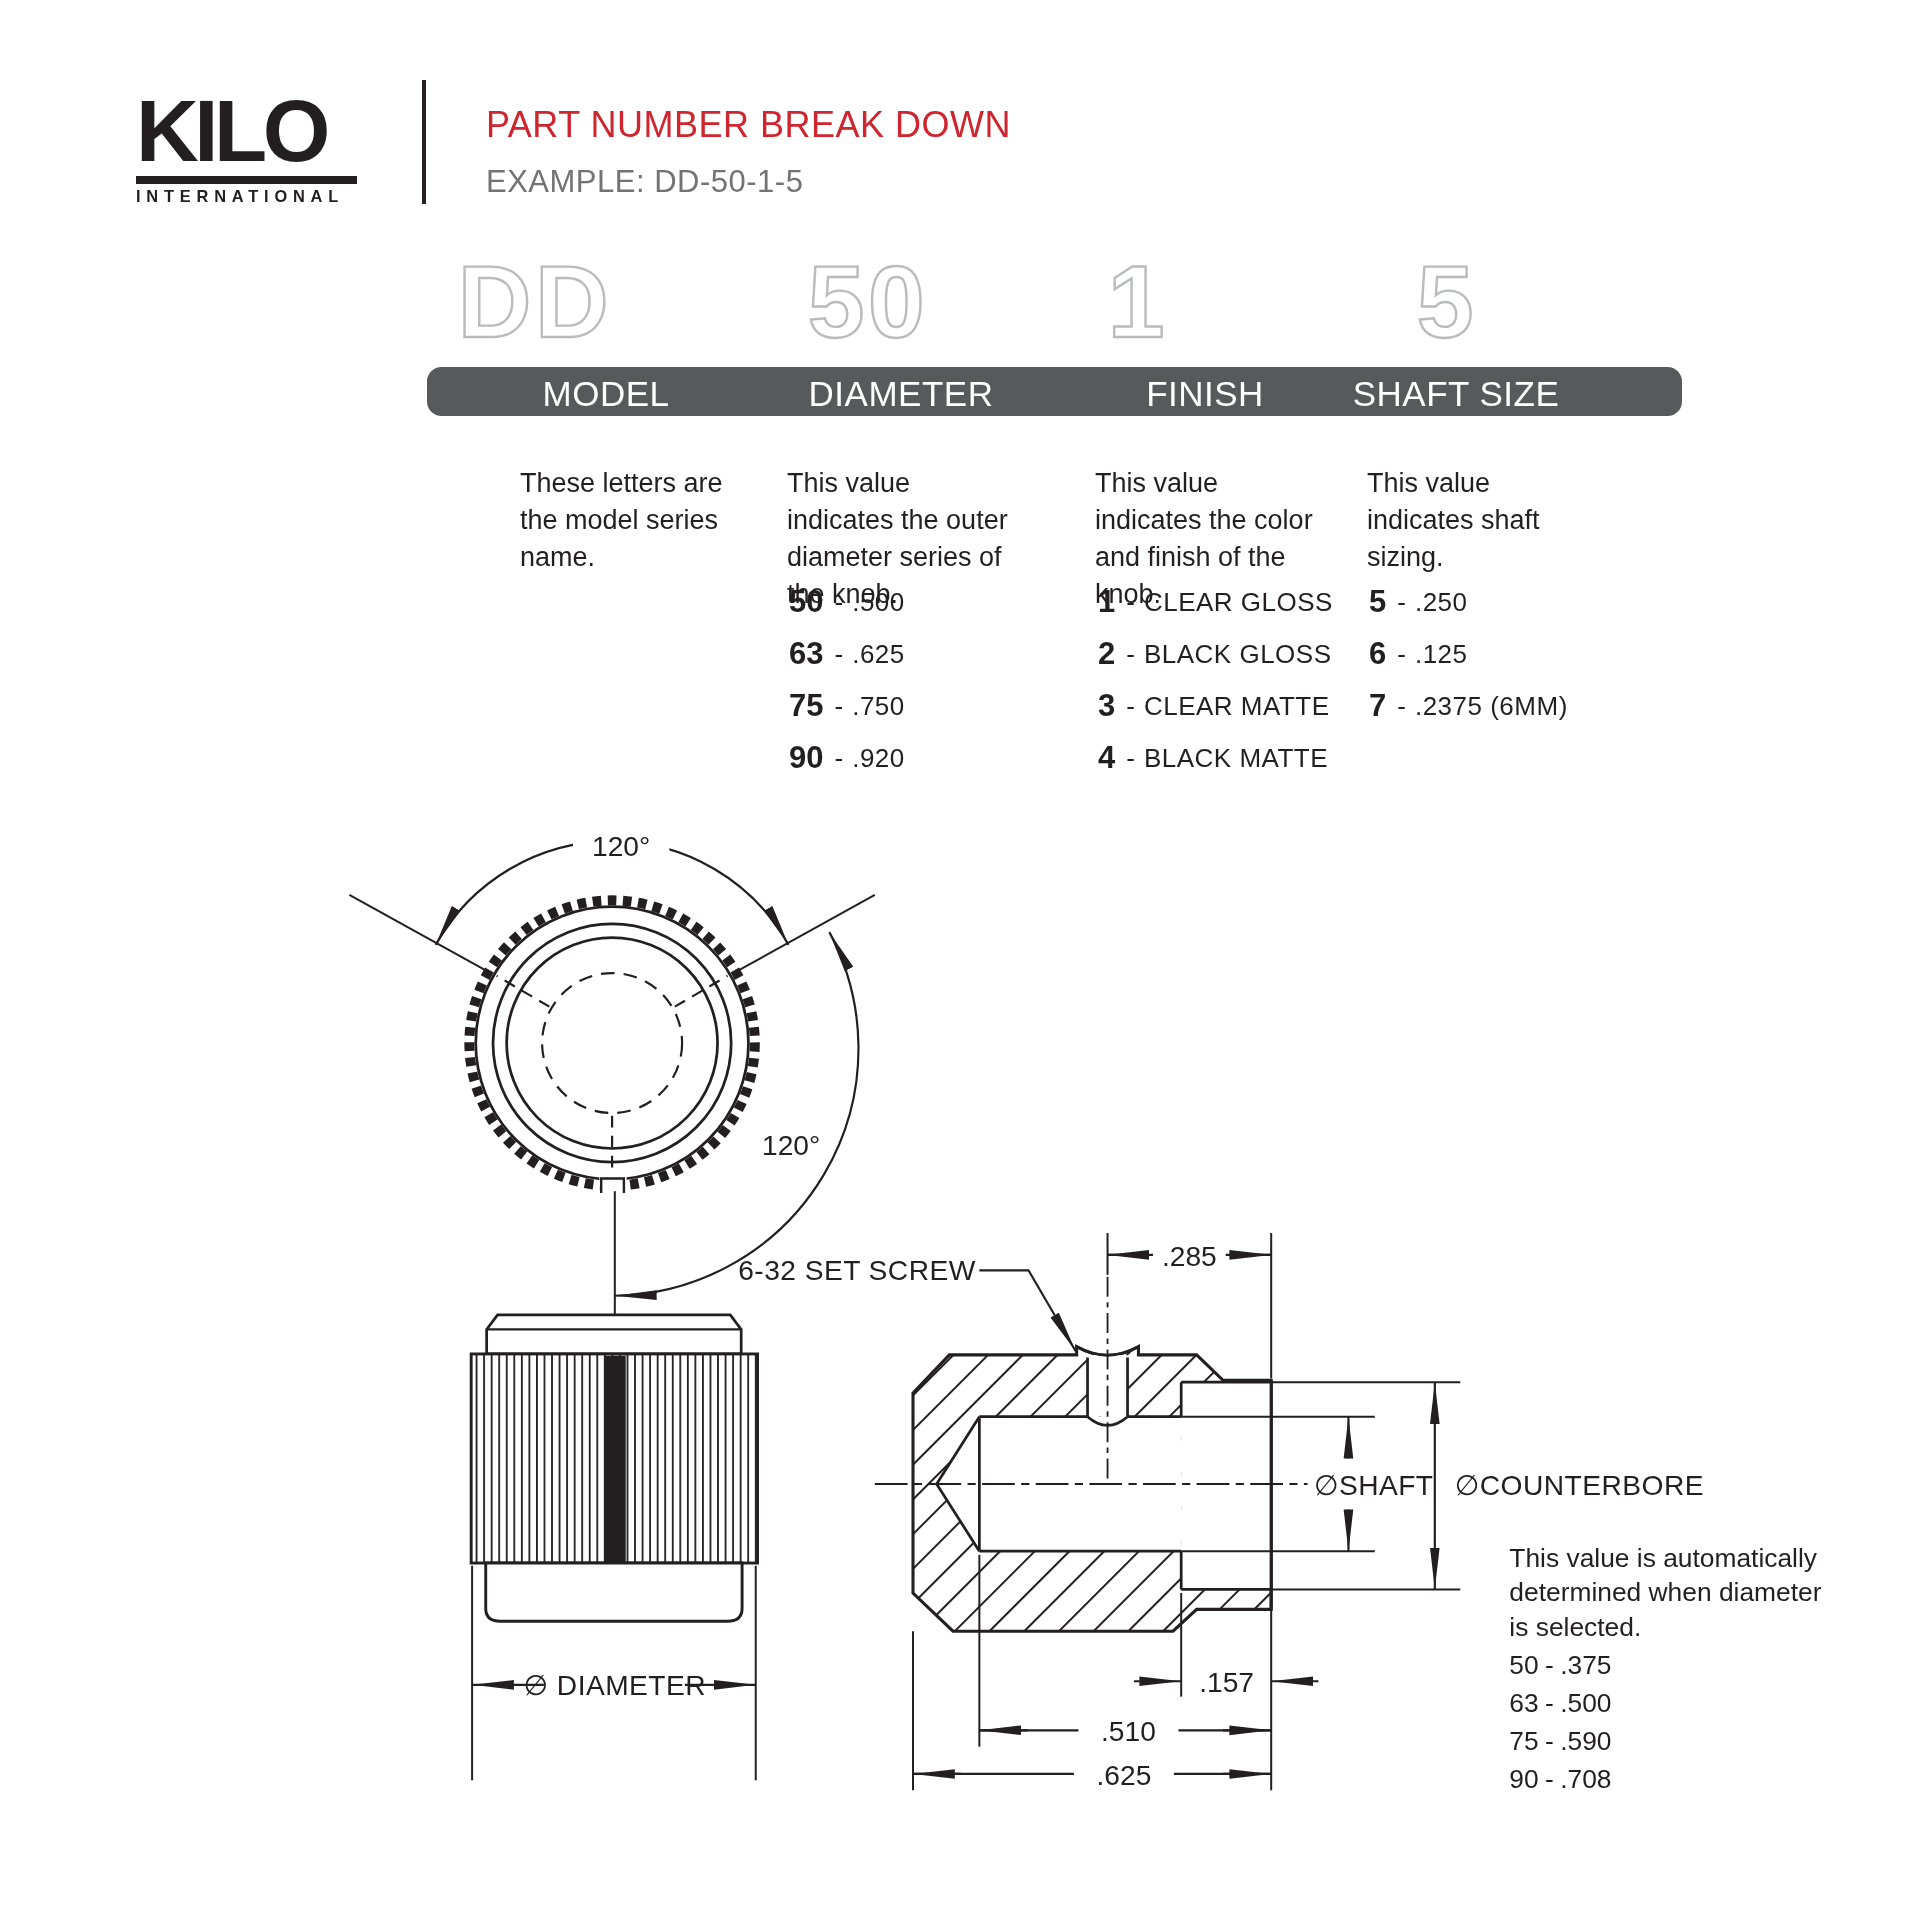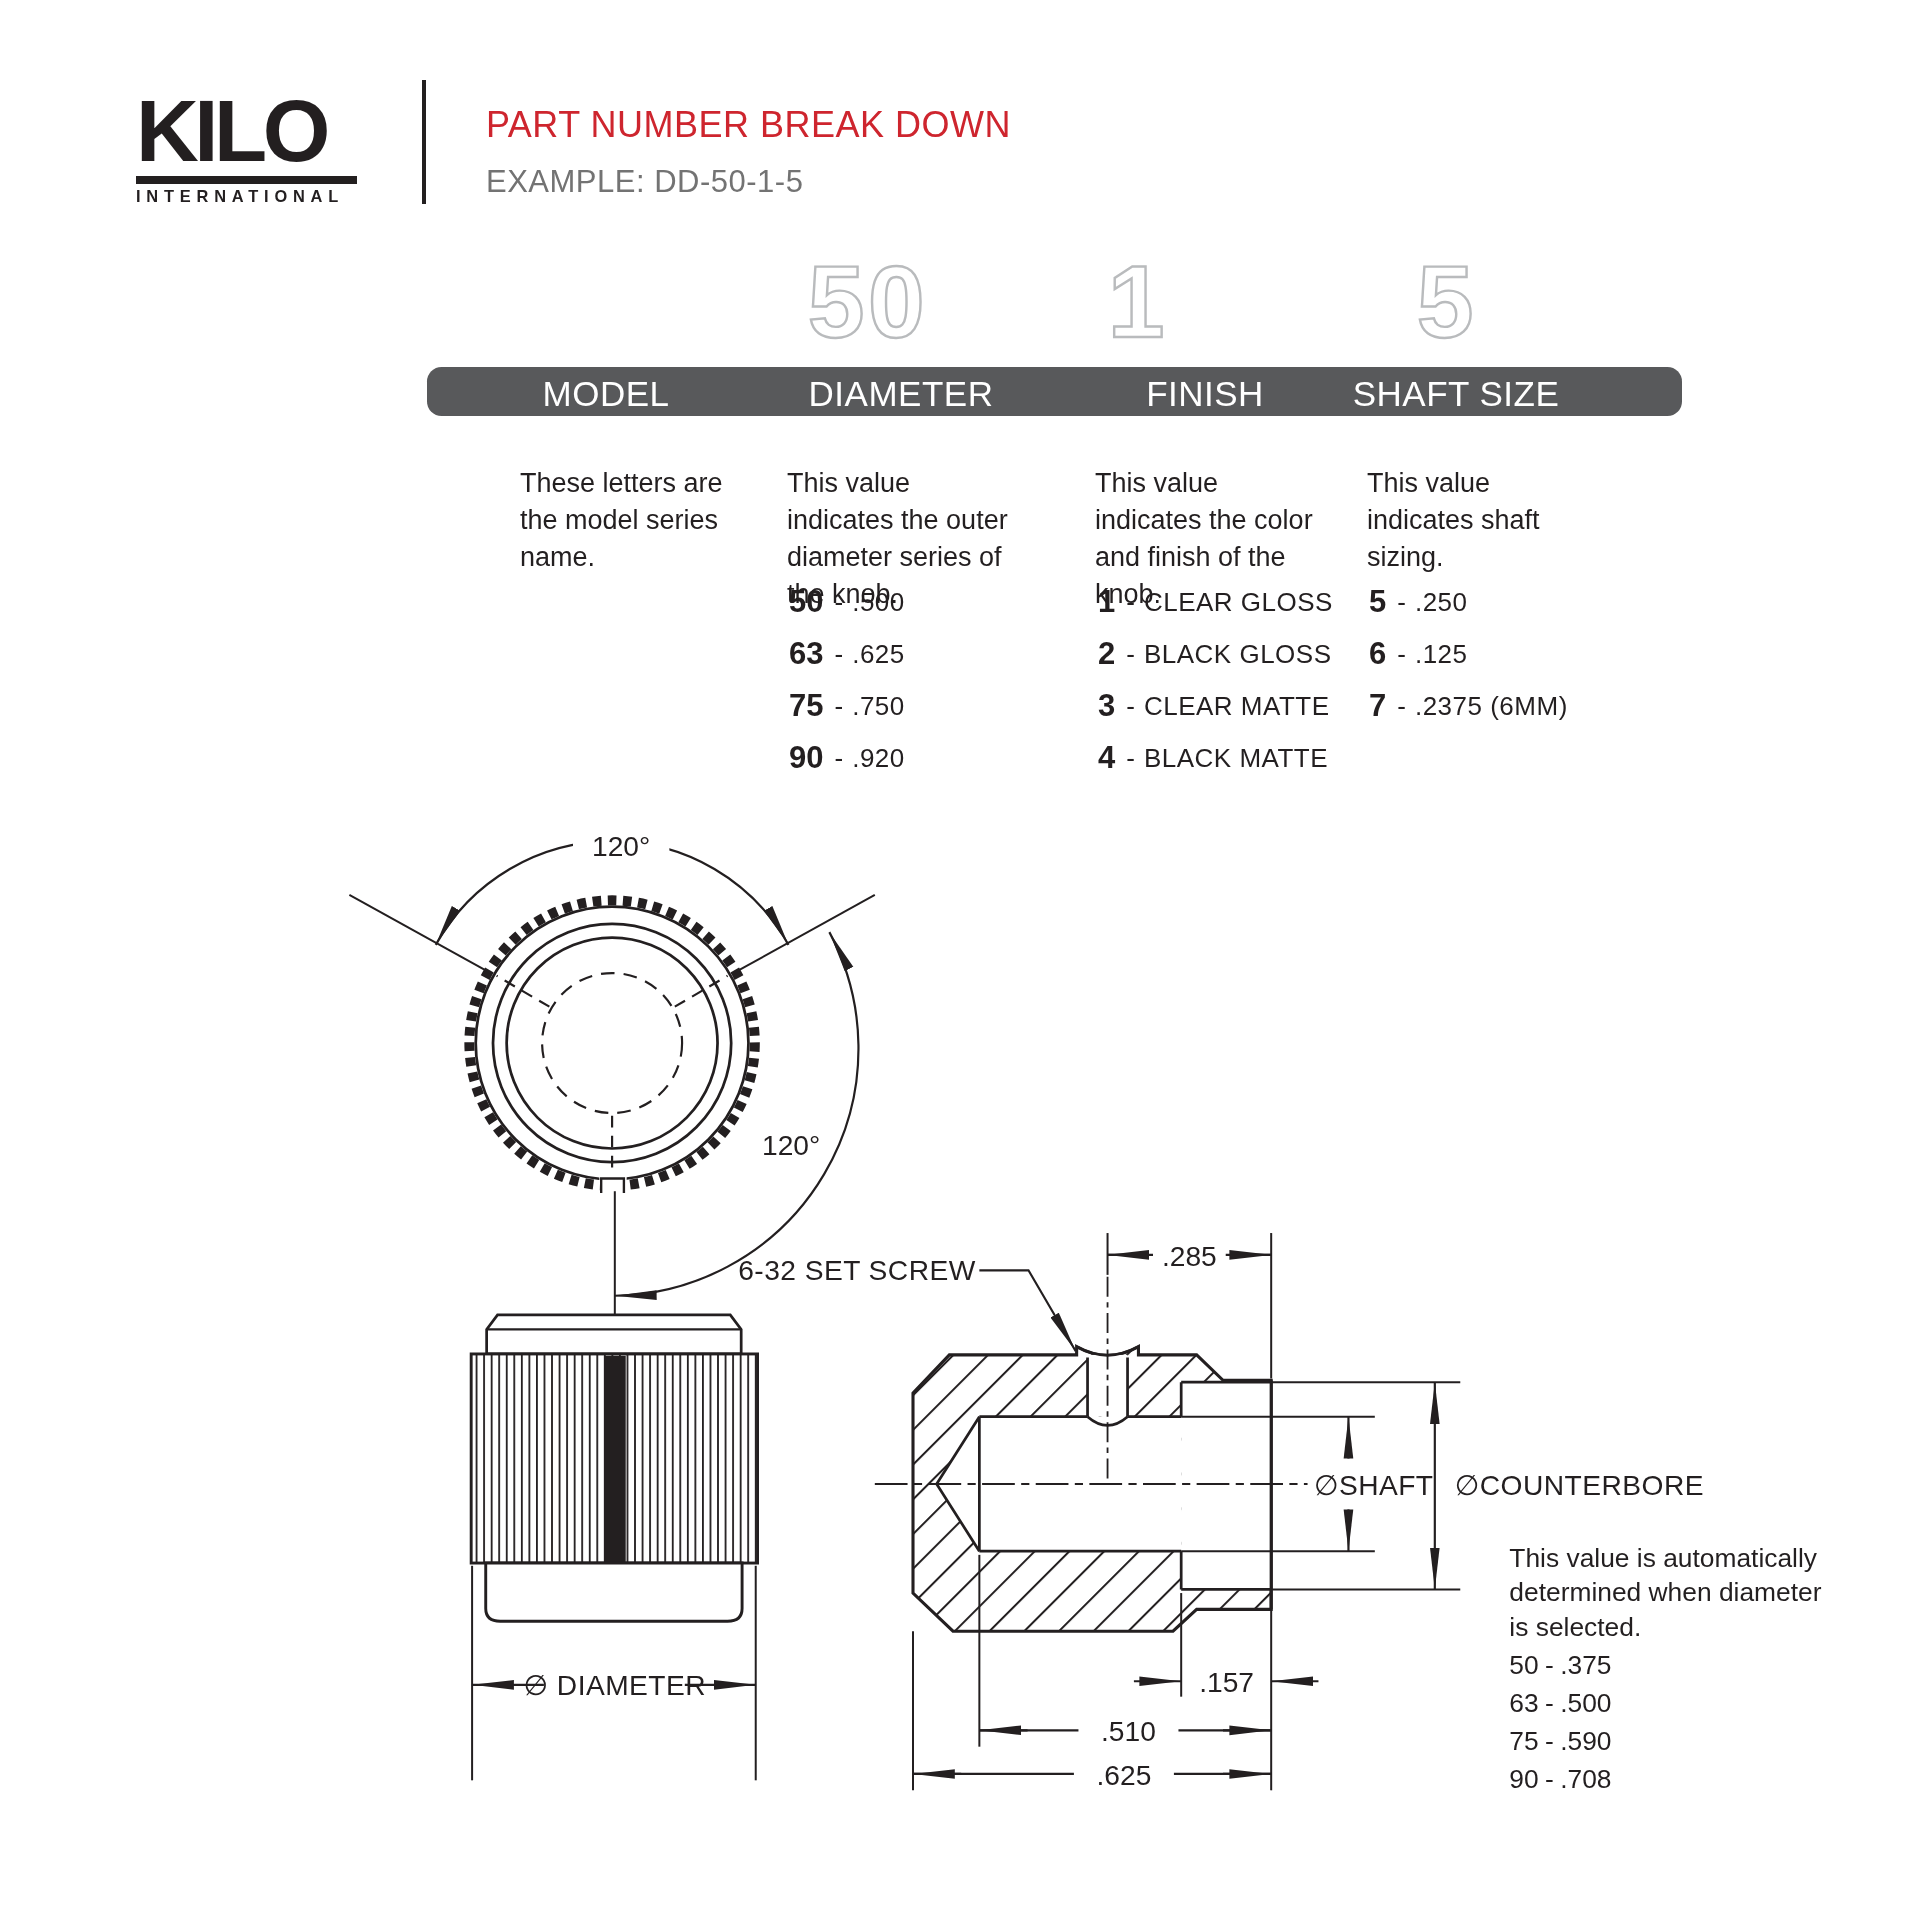--- a/index.html
+++ b/index.html
@@ -49,20 +49,21 @@
     <div class="logo-main">KILO</div>
     <div class="logo-bar" style="margin-top:1.8px;"></div>
     <div class="logo-sub" style="margin-top:3px;">INTERNATIONAL</div>
   </div>
 
   <div class="abs divider" style="left:422px;top:80px;"></div>
 
   <div class="abs doc-title" style="left:486px;top:104px;">PART NUMBER BREAK DOWN</div>
   <div class="abs doc-example" style="left:486px;top:164px;">EXAMPLE: DD-50-1-5</div>
 
+  <div class="abs code-seg" style="left:535px;top:244px;">DD</div>
   <div class="abs code-seg" style="left:868px;top:244px;">50</div>
   <div class="abs code-seg" style="left:1138px;top:244px;">1</div>
   <div class="abs code-seg" style="left:1447px;top:244px;">5</div>
 
   <div class="abs hdr-bar"></div>
   <div class="abs hdr-label" style="left:606px;">MODEL</div>
   <div class="abs hdr-label" style="left:901px;">DIAMETER</div>
   <div class="abs hdr-label" style="left:1177px;margin-left:28px;">FINISH</div>
   <div class="abs hdr-label" style="left:1456px;">SHAFT SIZE</div>
 

